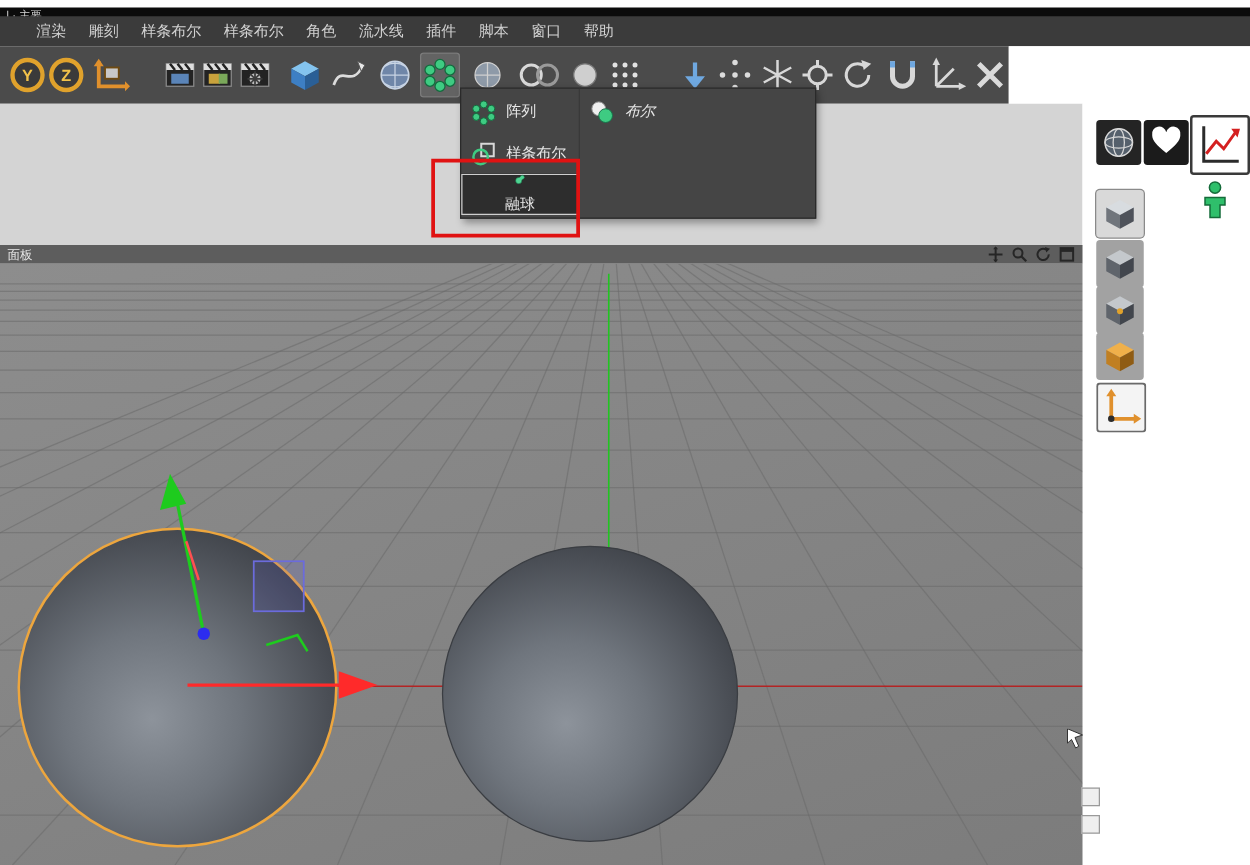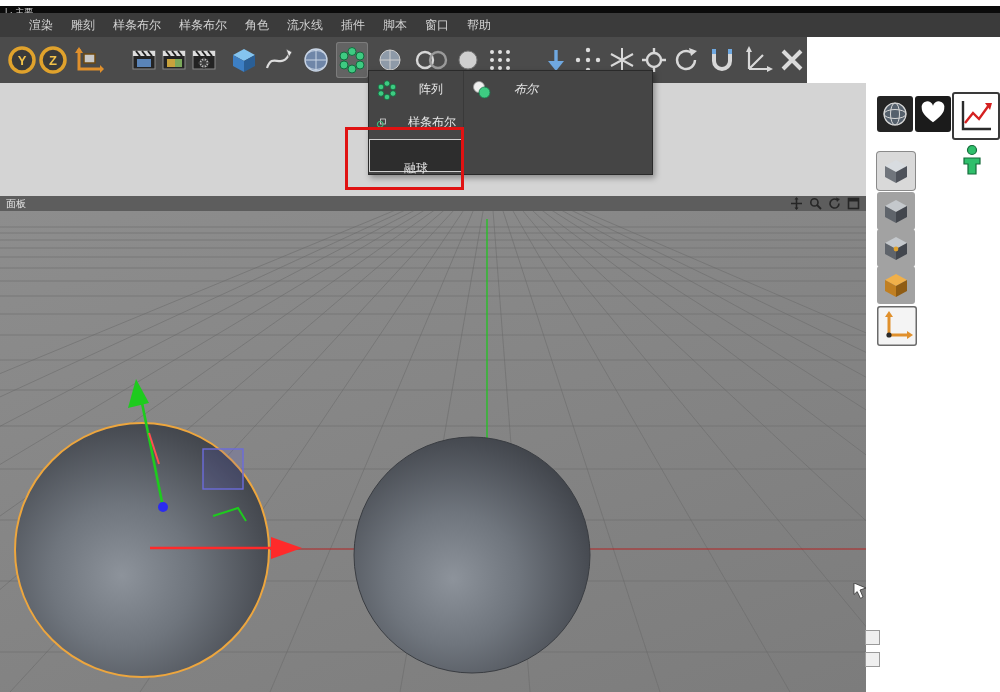--- a/index.html
+++ b/index.html
@@ -20,21 +20,21 @@
   .tbtn.pressed{background:#636363;box-shadow:inset 0 0 0 1px #7c7c7c;}
   
   .gapstrip{position:absolute;left:0;top:83px;width:866px;height:114px;background:#d4d4d4;}
   
   .rightcol{position:absolute;left:866px;top:83px;width:134px;height:609px;background:#ffffff;}
   
   .dropdown{position:absolute;left:368px;top:70px;width:283px;background:#454545;
             border:1px solid #2a2a2a;display:flex;z-index:30;box-shadow:2px 3px 6px rgba(0,0,0,.35);}
   .dd-col{width:94px;border-right:1px solid #393939;padding:2px 0;}
   .dd-col:last-child{border-right:none;font-style:italic;}
-  .dd-item{height:33px;display:flex;align-items:center;gap:21px;padding:0 7px;color:#e6e6e6;
+  .dd-item{height:33px;display:flex;align-items:center;gap:7px;padding:0 7px;color:#e6e6e6;
            font-size:12px;cursor:default;white-space:nowrap;}
   .dd-item.hl{background:#2d2d2d;box-shadow:inset 0 0 0 1px #cfcfcf;flex-direction:column;}
   .annotation-box{position:absolute;left:345px;top:127px;width:113px;height:57px;
             border:3px solid #e01212;z-index:40;pointer-events:none;}
   
   .vp-header{position:absolute;left:0;top:196px;width:866px;height:15px;background:#5d5d5d;
              display:flex;align-items:center;box-sizing:border-box;padding:0 6px;text-align:center;}
   .vp-label{color:#e8e8e8;font-size:10px;}
   .vp-hicons{margin-left:auto;display:flex;gap:6px;align-items:center;}
   

